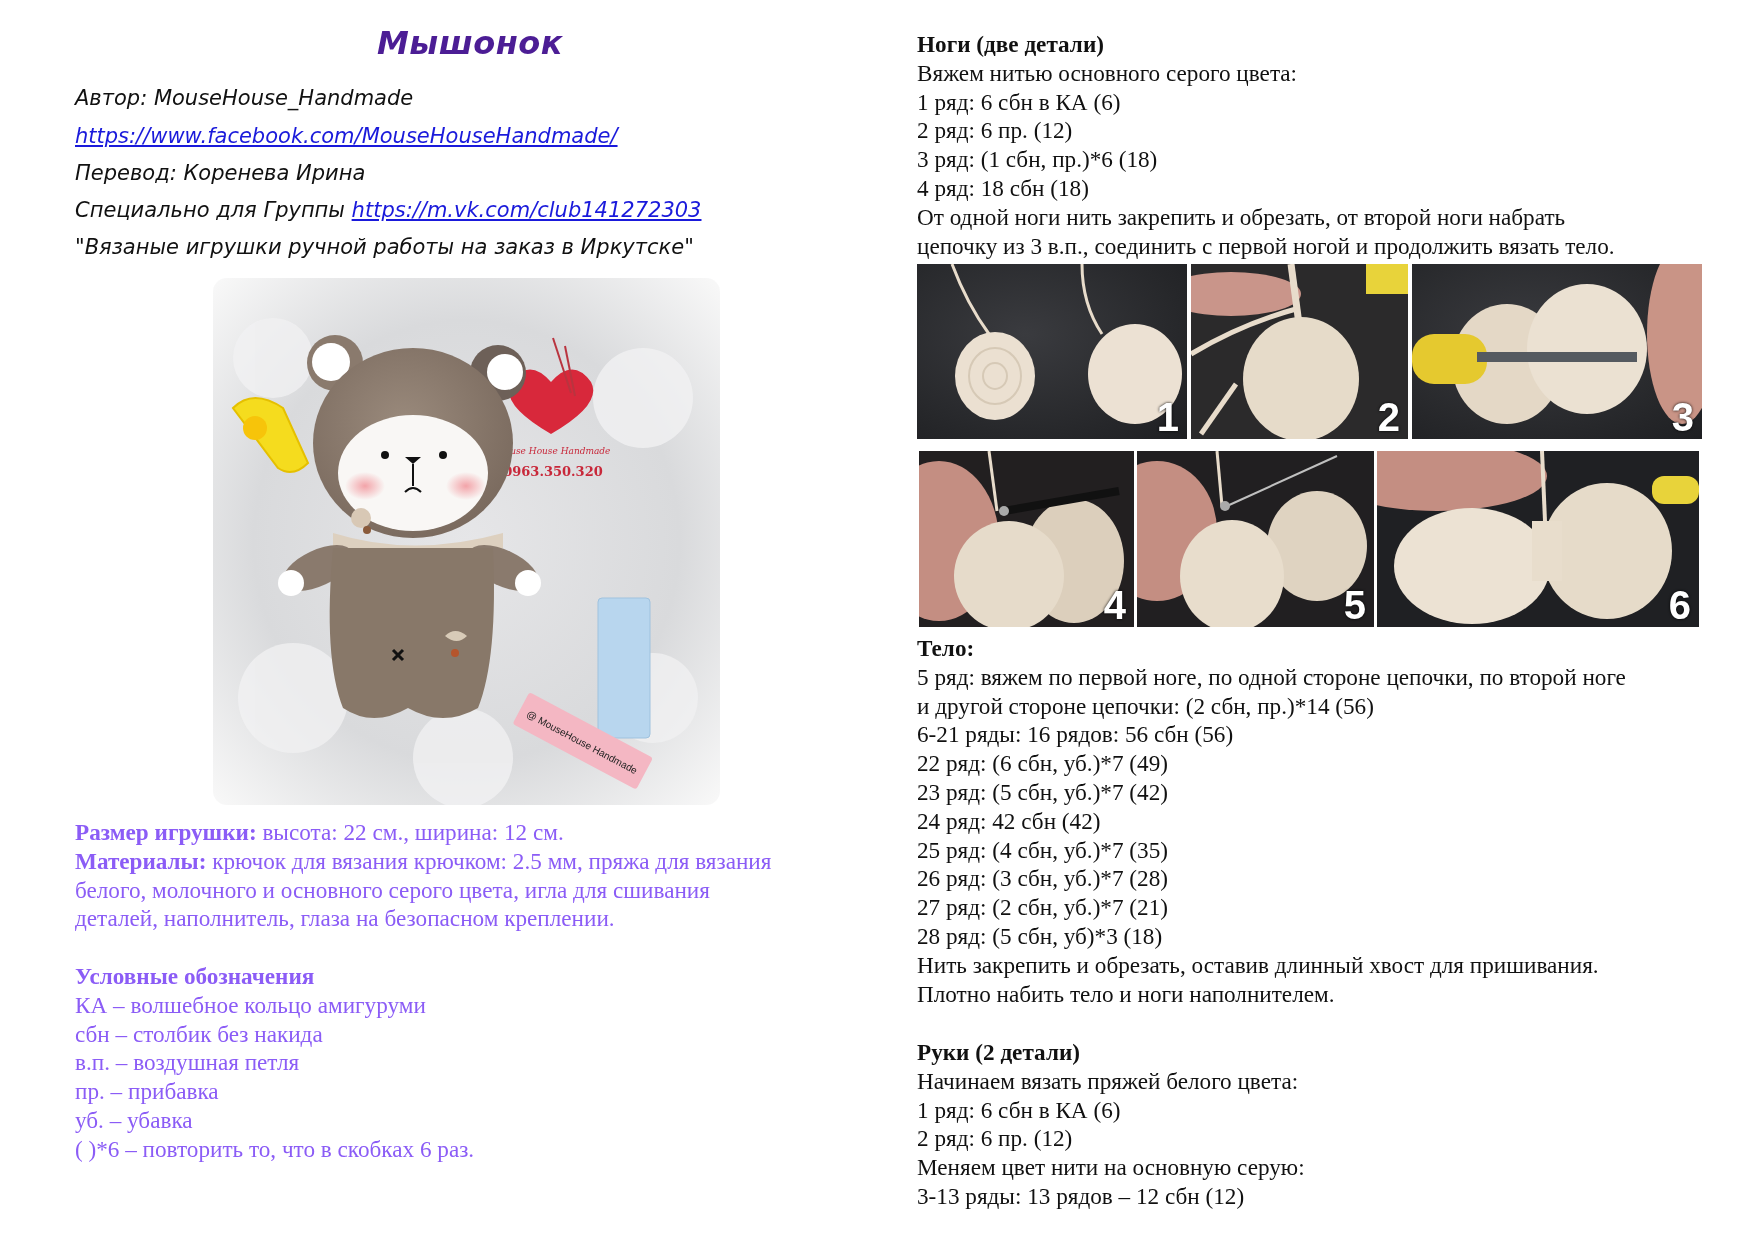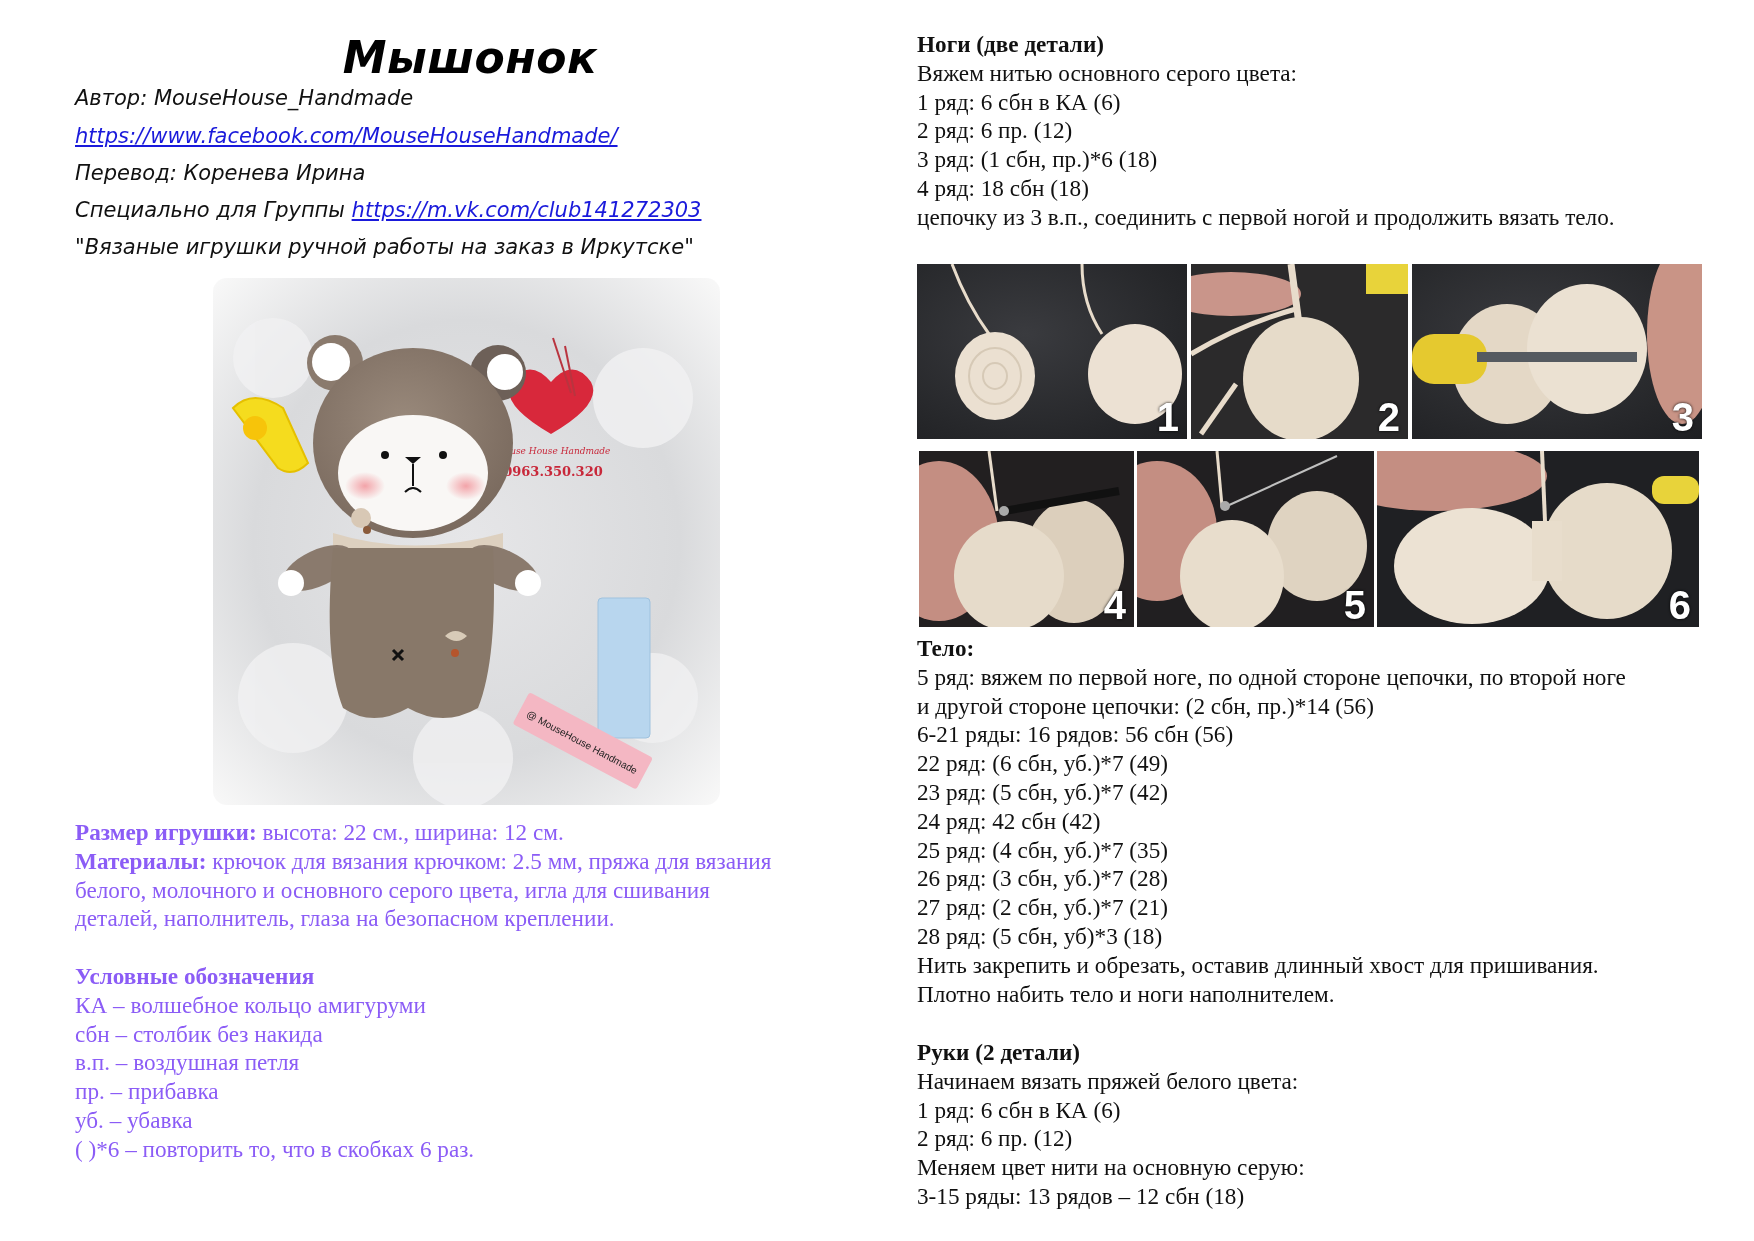--- a/index.html
+++ b/index.html
@@ -3,23 +3,23 @@
 <meta charset="utf-8">
 <style>
   * { box-sizing: border-box; margin: 0; padding: 0; }
   html, body { width: 1754px; height: 1241px; background: #ffffff; overflow: hidden; }
   body { position: relative; color: #111; font-family: "Liberation Serif", "DejaVu Serif", serif; }
 
   .page-left { position: absolute; left: 0; top: 0; width: 877px; height: 1241px; }
   .page-right { position: absolute; left: 859px; top: 0; width: 877px; height: 1241px; }
 
   .title {
-    position: absolute; left: 0; width: 940px; top: 32px; text-align: center;
+    position: absolute; left: 0; width: 940px; top: 24px; text-align: center;
     font-family: "DejaVu Sans", sans-serif; font-style: italic; font-weight: bold;
-    font-size: 44px; letter-spacing: 0.5px; color: #000000;
+    font-size: 32px; letter-spacing: 0.5px; color: #4c1d95;
   }
   .hand {
     position: absolute; left: 75px;
     font-family: "DejaVu Sans", sans-serif; font-style: italic;
     font-size: 21px; color: #111; white-space: nowrap;
   }
   .hand a, .link { color: #1a1adb; text-decoration: underline; }
 
   .toy-photo {
     position: absolute; left: 213px; top: 278px; width: 507px; height: 527px;
@@ -169,20 +169,21 @@
 
 <div class="page-right">
 
   <div class="r-block" style="top:30px;">
     <div class="line r-head">Ноги (две детали)</div>
     <div class="line">Вяжем нитью основного серого цвета:</div>
     <div class="line">1 ряд: 6 сбн в КА  (6)</div>
     <div class="line">2 ряд: 6 пр. (12)</div>
     <div class="line">3 ряд: (1 сбн, пр.)*6 (18)</div>
     <div class="line">4 ряд: 18 сбн (18)</div>
+    <div class="line">От одной ноги нить закрепить и обрезать, от второй ноги набрать</div>
     <div class="line">цепочку из 3 в.п., соединить с первой ногой и продолжить вязать тело.</div>
   </div>
 
   <div class="steps-grid">
 
     <div class="step-photo" style="left:0; top:0; width:270px; height:175px;">
       <svg width="270" height="175">
         <path d="M35 0 Q 50 40 72 70" stroke="#e8dccb" stroke-width="3" fill="none"></path>
         <path d="M165 0 Q 165 40 185 70" stroke="#e8dccb" stroke-width="3" fill="none"></path>
         <ellipse cx="78" cy="112" rx="40" ry="44" fill="#ebe0d1"></ellipse>
@@ -264,15 +265,15 @@
     <div class="line">Нить закрепить и обрезать, оставив длинный хвост для пришивания.</div>
     <div class="line">Плотно набить тело и ноги наполнителем.</div>
   </div>
 
   <div class="r-block" style="top:1038px;">
     <div class="line r-head">Руки (2 детали)</div>
     <div class="line">Начинаем вязать пряжей белого цвета:</div>
     <div class="line">1 ряд: 6 сбн в КА  (6)</div>
     <div class="line">2 ряд: 6 пр. (12)</div>
     <div class="line">Меняем цвет нити на основную серую:</div>
-    <div class="line">3-15 ряды: 13 рядов – 12 сбн (18)</div>
+    <div class="line">3-13 ряды: 13 рядов – 12 сбн (12)</div>
   </div>
 </div>
 
 </body></html>

